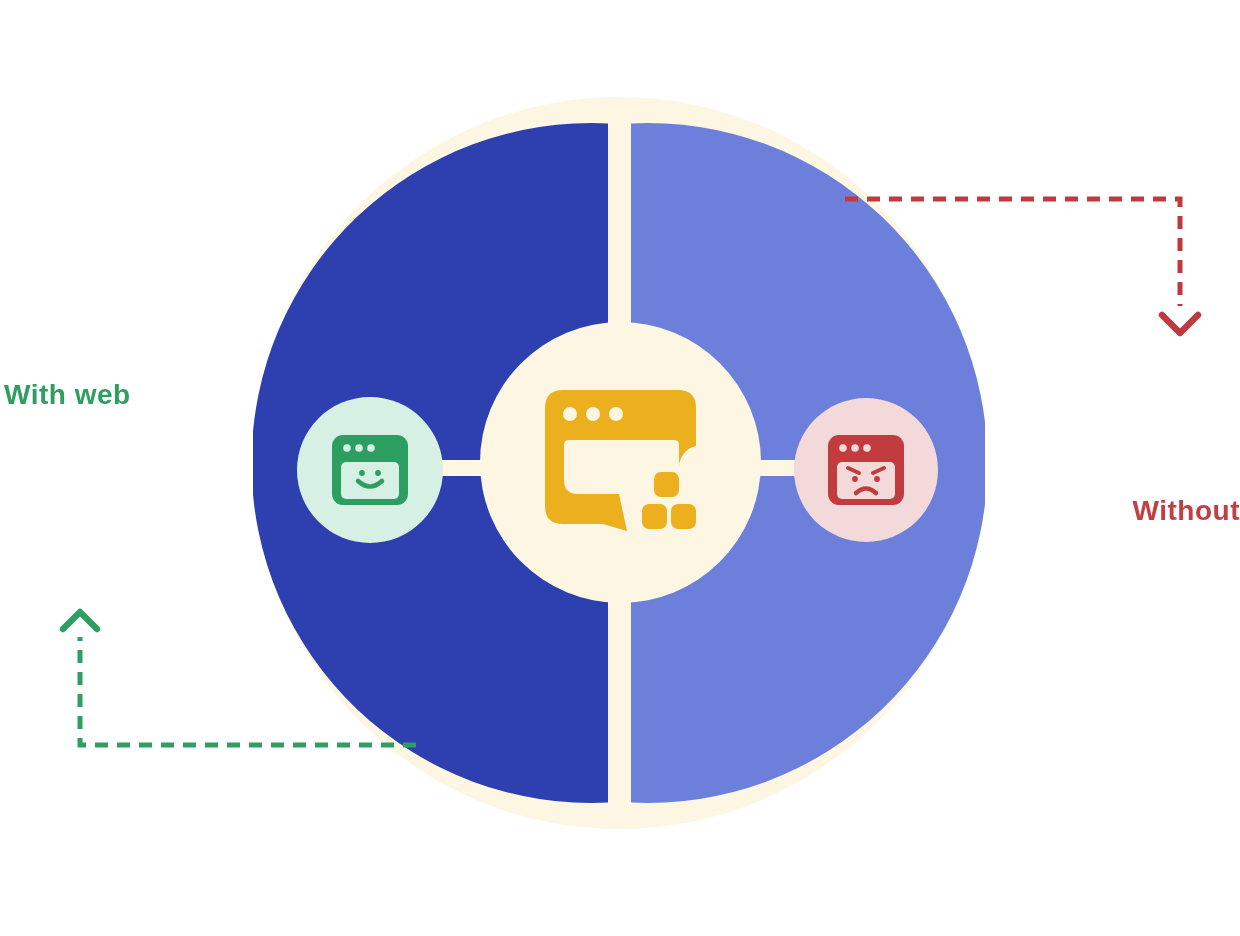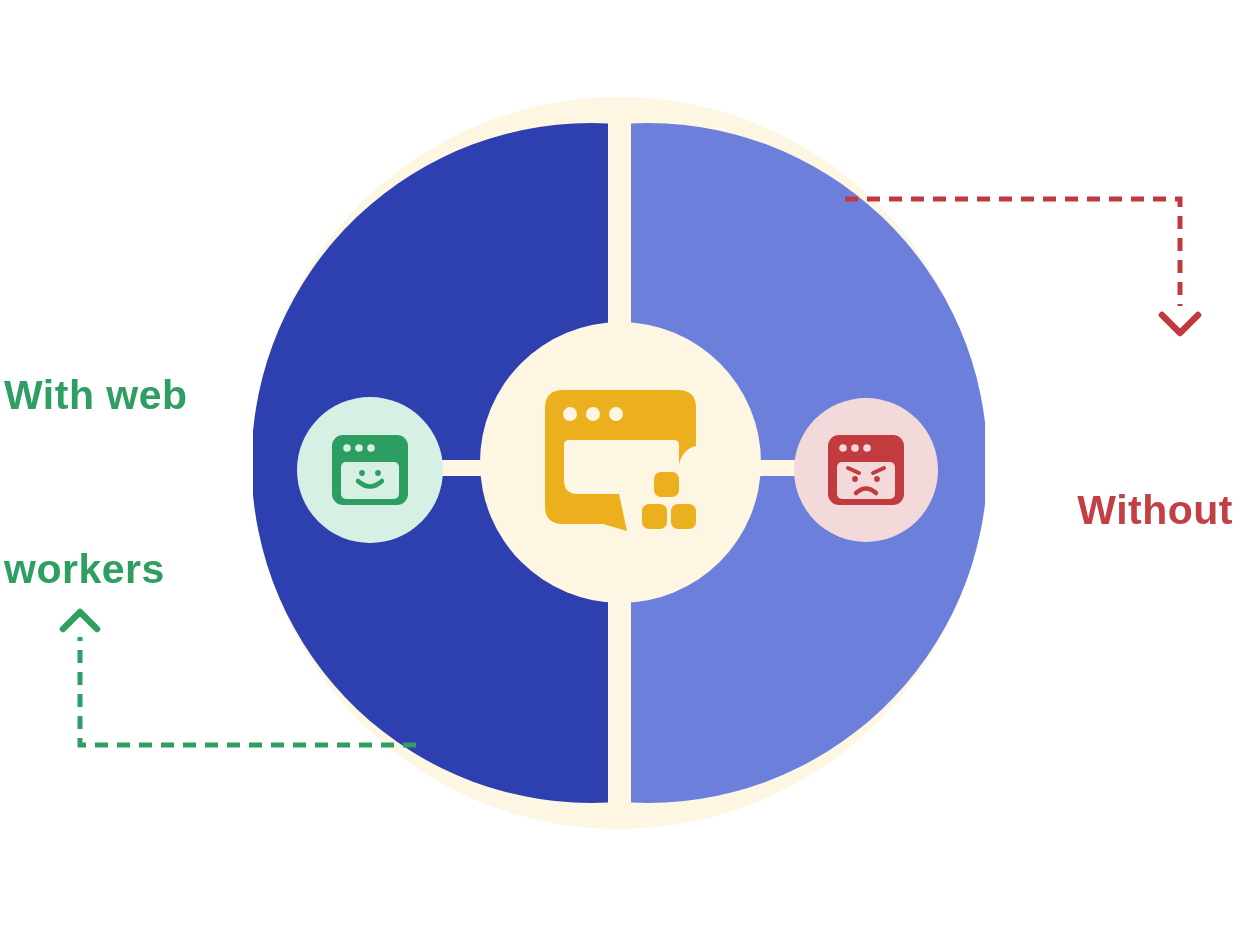--- a/index.html
+++ b/index.html
@@ -31,25 +31,25 @@
   .node {
     position: absolute; border-radius: 50%; z-index: 3;
     display: flex; align-items: center; justify-content: center;
   }
   .node.happy { left: 297px; top: 397px; width: 146px; height: 146px; background: #D6F1E3; }
   .node.angry { left: 794px; top: 398px; width: 144px; height: 144px; background: #F3D9DA; }
 
   
   .label {
     position: absolute; z-index: 4;
-    font-weight: 800; font-size: 41px; line-height: 58px;
+    font-weight: 800; font-size: 28px; line-height: 58px;
     letter-spacing: 0.5px; white-space: pre;
   }
   .label.with { left: 4px; top: 250px; color: #2E9E63; text-align: left; }
-  .label.without { right: 7px; top: 373px; color: #C23F43; text-align: center; line-height: 55px; }
+  .label.without { right: 0; top: 373px; color: #C23F43; text-align: center; line-height: 55px; }
 
   
   .arrows-svg { position: absolute; inset: 0; width: 1240px; height: 936px; z-index: 5; pointer-events: none; }
 </style>
 </head>
 <body>
 
 <div class="stage">
 
   <svg class="pie-svg" viewBox="0 0 732 734">
@@ -97,21 +97,20 @@
       <rect x="9" y="27" width="58" height="37" rx="5" fill="#F3D9DA"></rect>
       <path d="M 20,33 L 31,38 M 56,33 L 45,38" fill="none" stroke="#C23B3F" stroke-width="4" stroke-linecap="round"></path>
       <circle cx="27" cy="44" r="2.9" fill="#C23B3F"></circle>
       <circle cx="49" cy="44" r="2.9" fill="#C23B3F"></circle>
       <path d="M 28,58 Q 38,49 48,58" fill="none" stroke="#C23B3F" stroke-width="4.5" stroke-linecap="round"></path>
     </svg>
   </div>
 
   <div class="label with">
     <div>With web</div>
-    <div>workers</div>
   </div>
   <div class="label without">
     <div>Without</div>
   </div>
 
   <svg class="arrows-svg" viewBox="0 0 1240 936">
 
     <path d="M 845,199 L 1180,199 L 1180,306" fill="none" stroke="#BE3A3F" stroke-width="5" stroke-dasharray="13 9"></path>
     <path d="M 1162,315 L 1180,333 L 1198,315" fill="none" stroke="#BE3A3F" stroke-width="6.5" stroke-linecap="round" stroke-linejoin="round"></path>
 

